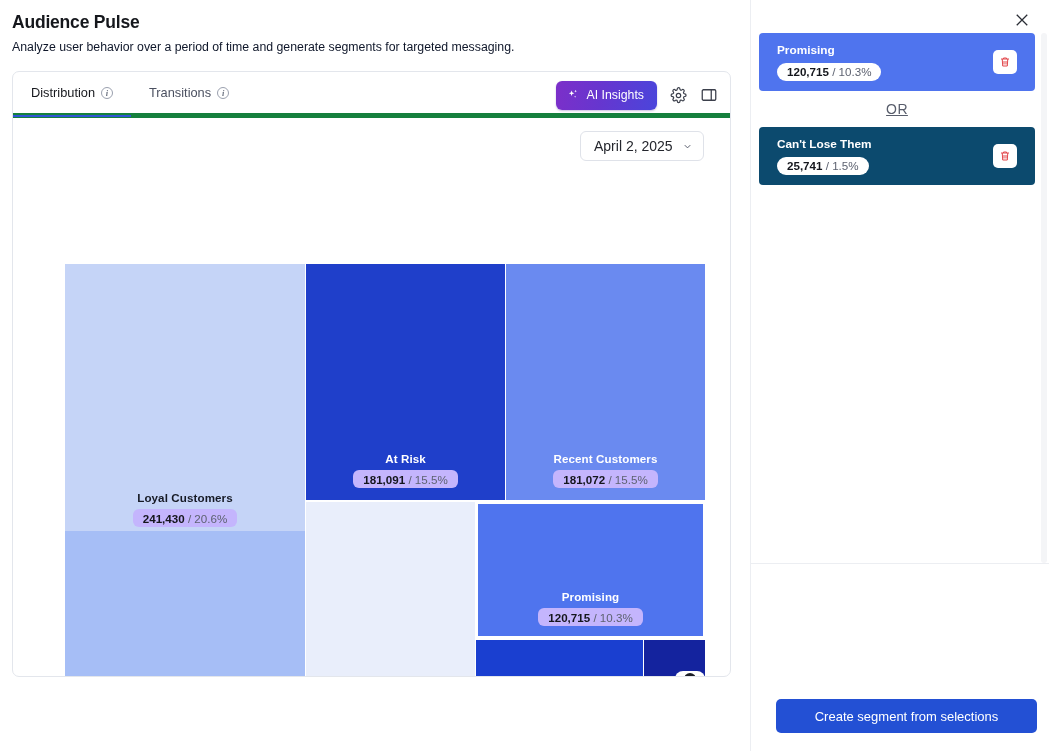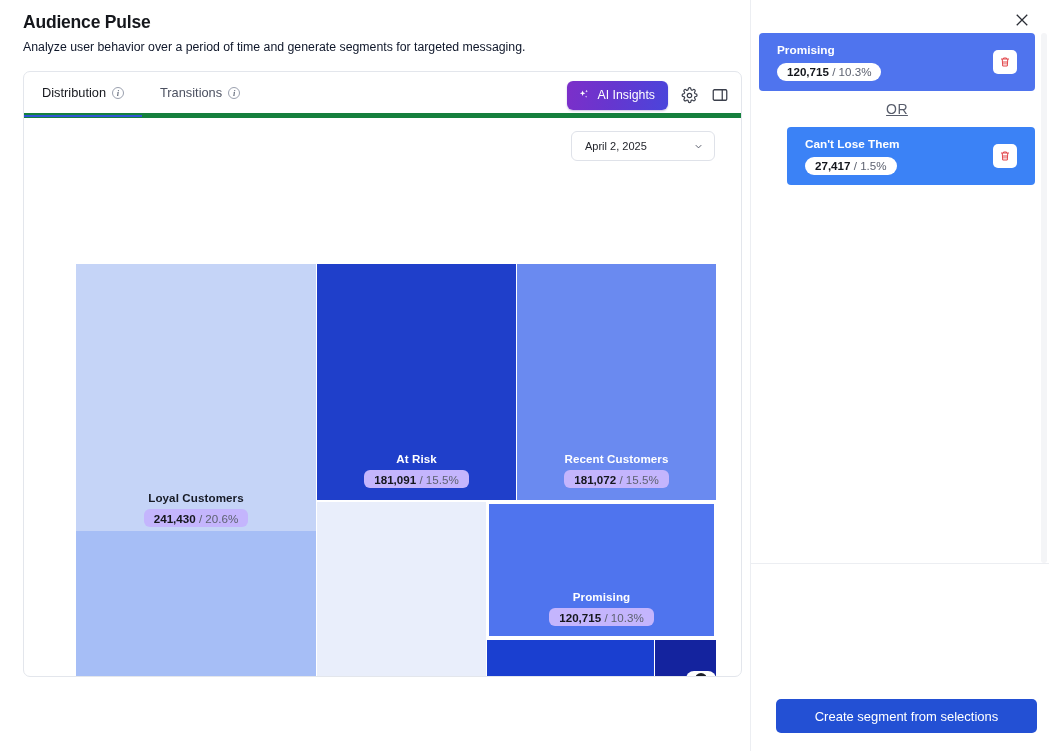--- a/index.html
+++ b/index.html
@@ -7,21 +7,21 @@
     width: 1049px; height: 751px;
     font-family: "Liberation Sans", sans-serif;
     background: #ffffff;
     overflow: hidden;
     -webkit-font-smoothing: antialiased;
   }
   #app { position: relative; width: 1049px; height: 751px; }
 
   
   #main {
-    position: absolute; left: 11px; top: 0;
+    position: absolute; left: 0; top: 0;
     width: 750px; height: 751px;
     background: #ffffff;
     padding: 10px 18px 0 12px;
   }
   .page-title {
     font-size: 17.5px; font-weight: bold; color: #15171c;
     letter-spacing: -0.2px; padding-top: 2px;
   }
   .page-sub {
     font-size: 12.3px; color: #0f172a; margin-top: 7px;
@@ -88,25 +88,25 @@
     width: 20px; height: 20px; display: flex; align-items: center;
     justify-content: center; cursor: pointer; color: #3c404c;
   }
 
   
   .date-row {
     height: 56px; display: flex; align-items: center;
     justify-content: flex-end; padding-right: 26px;
   }
   .date-select {
-    width: 144px; height: 30px;
+    width: 124px; height: 30px;
     border: 1px solid #dfe2e9; border-radius: 6px;
     display: flex; align-items: center; justify-content: space-between;
     padding: 0 10px 0 13px;
-    font-size: 11px; color: #24262d; background: #fff; cursor: pointer;
+    font-size: 14px; color: #24262d; background: #fff; cursor: pointer;
   }
   .chev { width: 11px; height: 11px; color: #4b5060; }
 
   
   #treemap {
     position: absolute; left: 40px; top: 180px;
     width: 640px; height: 480px;
   }
   .cell {
     position: absolute;
@@ -309,22 +309,22 @@
           <div class="del-btn">
             <svg class="trash" viewBox="0 0 24 24" fill="none" stroke="currentColor" stroke-width="2">
               <path d="M4 6h16"></path>
               <path d="M9 6V4h6v2"></path>
               <path d="M6.5 6l.9 14h9.2l.9-14"></path>
               <path d="M10 10v7M14 10v7"></path>
             </svg>
           </div>
         </div>
         <div class="or-row">OR</div>
-        <div class="seg-card" style="background: #3b82f6; margin-left: 28px;">
-          <div><div class="seg-name">Can't Lose Them</div><div class="seg-pill"><b>27,417</b> / <span>1.5%</span></div></div>
+        <div class="seg-card" style="background: #0c4a6e;">
+          <div><div class="seg-name">Can't Lose Them</div><div class="seg-pill"><b>25,741</b> / <span>1.5%</span></div></div>
           <div class="del-btn">
             <svg class="trash" viewBox="0 0 24 24" fill="none" stroke="currentColor" stroke-width="2">
               <path d="M4 6h16"></path>
               <path d="M9 6V4h6v2"></path>
               <path d="M6.5 6l.9 14h9.2l.9-14"></path>
               <path d="M10 10v7M14 10v7"></path>
             </svg>
           </div>
         </div>
       </div>

